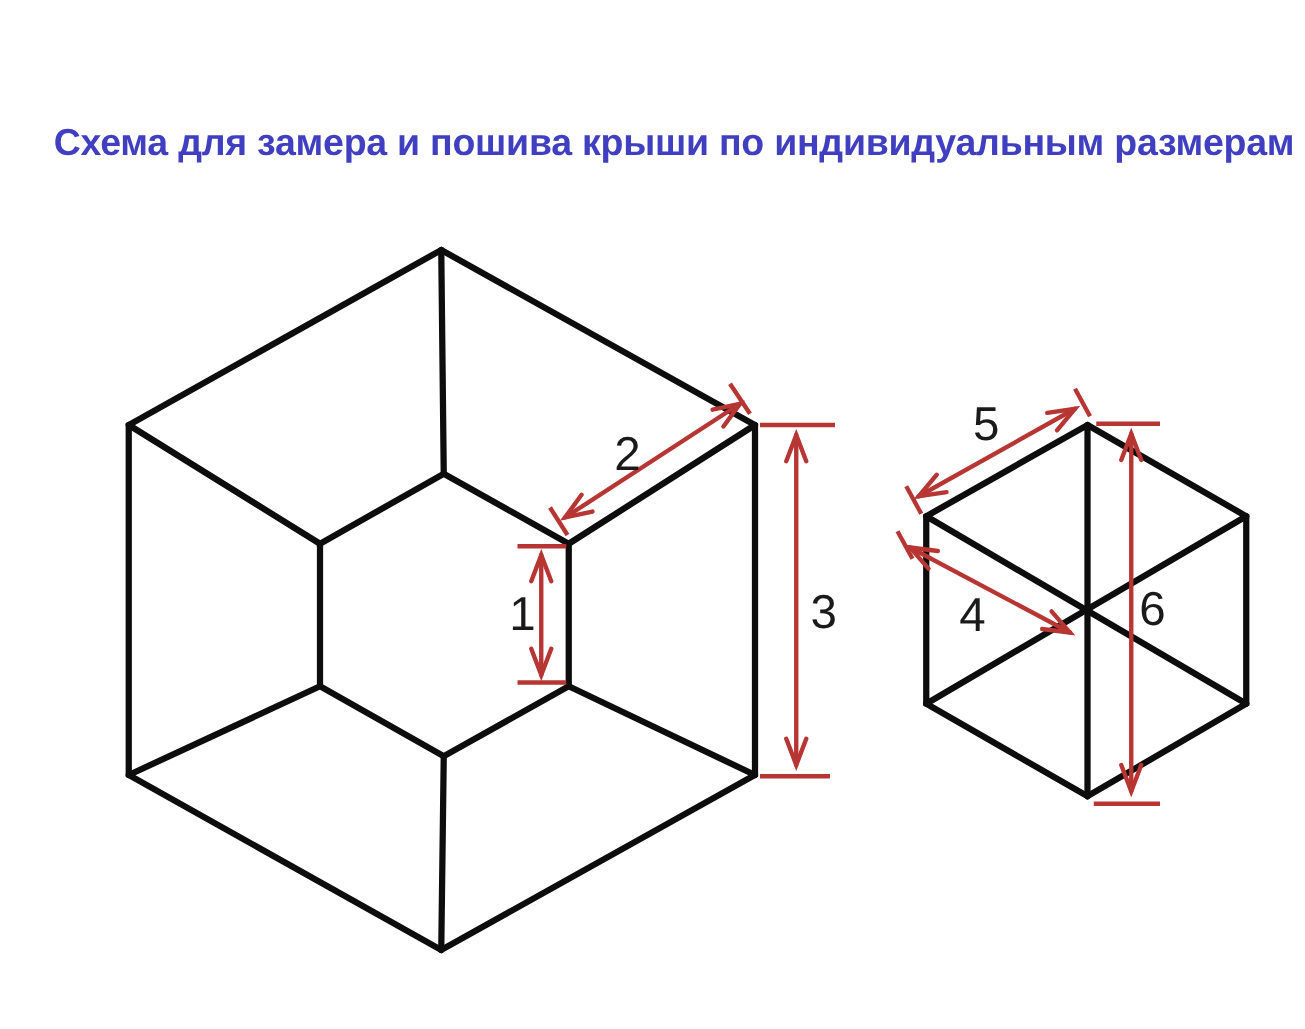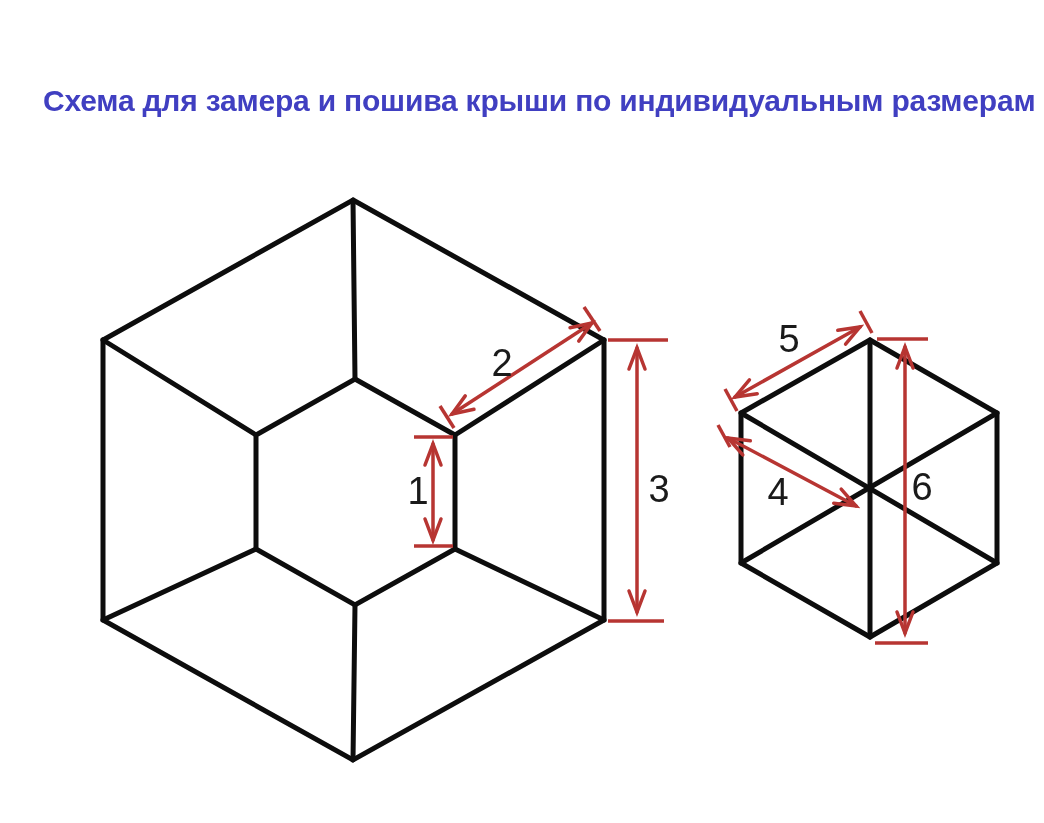--- a/index.html
+++ b/index.html
@@ -11,21 +11,21 @@
   }
   html,body{margin:0;padding:0;background:#ffffff;}
   .canvas{
     position:relative;
     width:1044px;height:823px;
     background:var(--color-background);
     font-family:"Liberation Sans",sans-serif;
     overflow:hidden;
   }
   .page-title{
-    position:absolute;left:43px;top:86px;margin:0;
+    position:absolute;left:43px;top:100px;margin:0;
     font-size:30px;line-height:1;font-weight:bold;
     color:var(--color-title);white-space:nowrap;letter-spacing:-0.2px;
   }
   svg.diagram{position:absolute;left:0;top:0;}
   .edge{fill:none;stroke:var(--color-outline);stroke-width:5;stroke-linecap:round;stroke-linejoin:miter;}
   .dim-line{fill:none;stroke:var(--color-dimension);stroke-width:3.5;stroke-linecap:round;}
   .dim-tick{stroke:var(--color-dimension);stroke-width:3.5;stroke-linecap:butt;}
   .dim-head{fill:none;stroke:var(--color-dimension);stroke-width:3.5;stroke-linecap:round;stroke-linejoin:miter;}
   .dim-label{fill:var(--color-label);font-size:38px;font-family:"Liberation Sans",sans-serif;text-anchor:middle;}
 </style>

